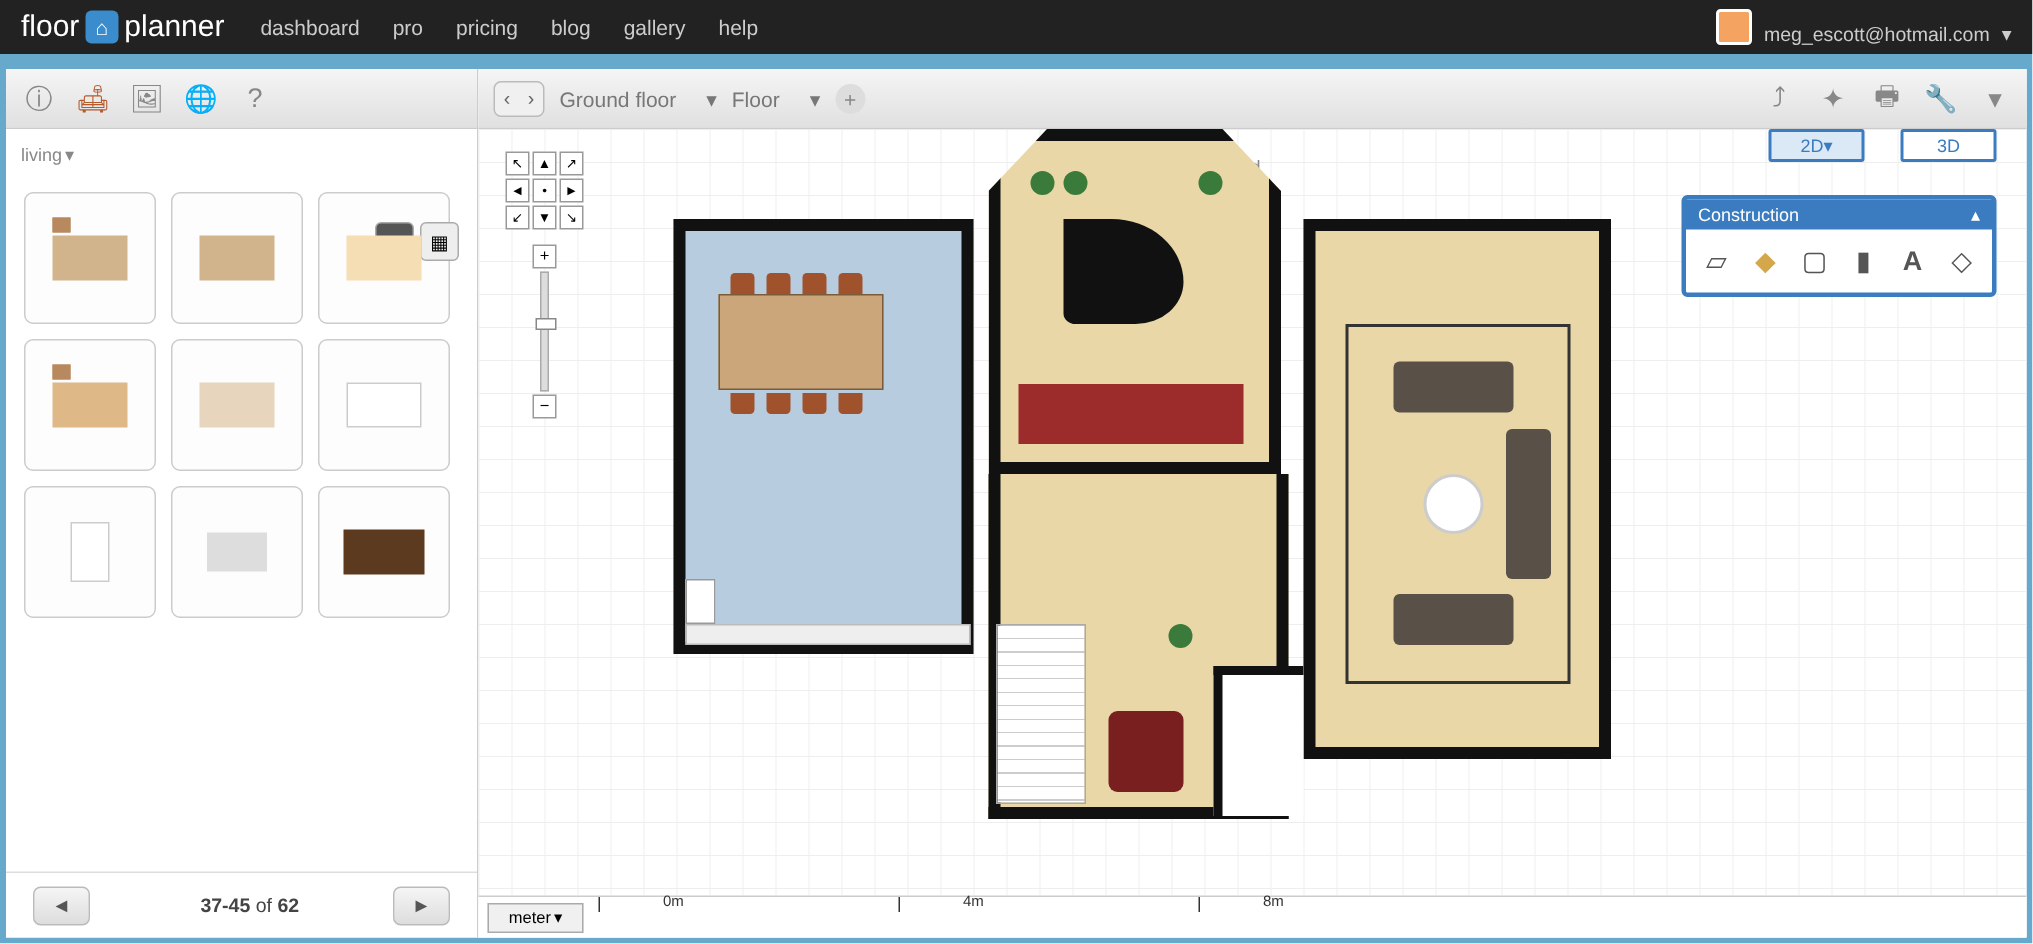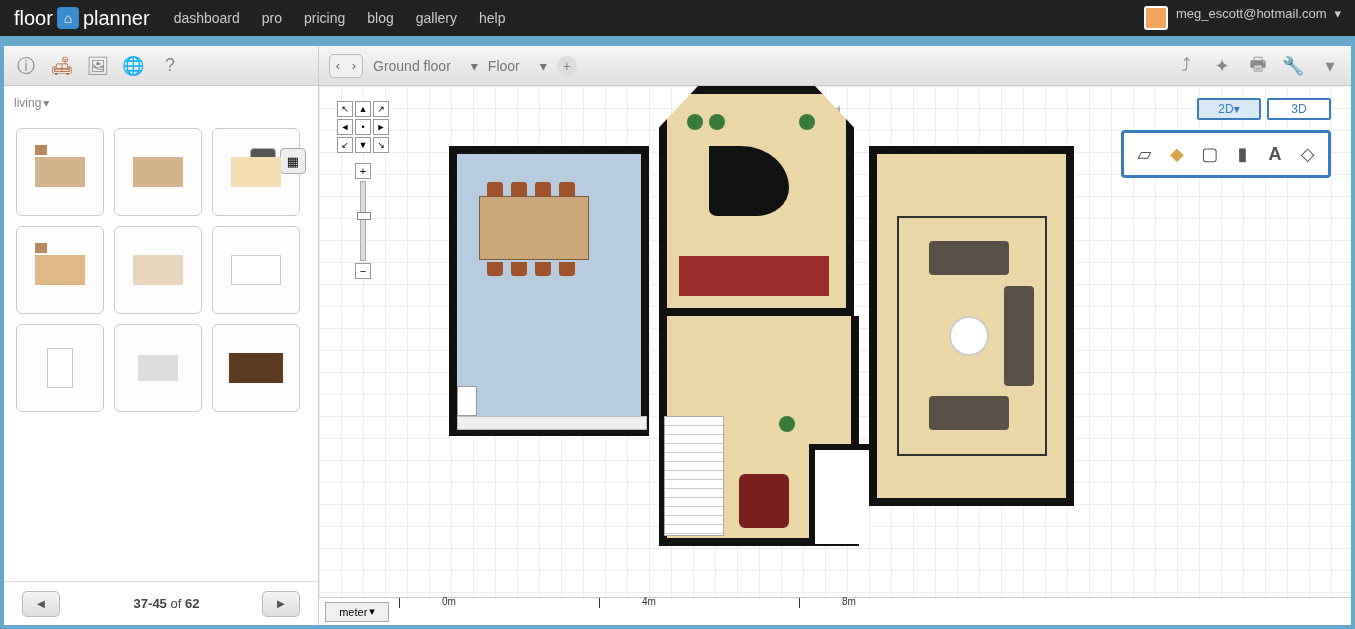--- a/index.html
+++ b/index.html
@@ -4,21 +4,21 @@
 <style>
 * { box-sizing: border-box; margin: 0; padding: 0; }
 body { font-family: Arial, Helvetica, sans-serif; font-size: 13px; background: #fff; width: 1355px; height: 629px; overflow: hidden; position: relative; }
 
 
 .topnav { background: #222; height: 36px; display: flex; align-items: center; padding: 0 14px; color: #ccc; }
 .logo { font-size: 20px; color: #fff; margin-right: 24px; display: flex; align-items: center; gap: 4px; }
 .logo-badge { background: #3a8ccc; width: 22px; height: 22px; border-radius: 4px; display: inline-flex; align-items: center; justify-content: center; color: #fff; font-weight: bold; font-size: 14px; }
 .nav-links { display: flex; gap: 22px; }
 .nav-links a { color: #ccc; text-decoration: none; font-size: 14px; }
-.user-area { margin-left: auto; display: flex; align-items: flex-start; gap: 8px; }
+.user-area { margin-left: auto; display: flex; align-items: flex-end; gap: 8px; }
 .avatar { width: 24px; height: 24px; background: #f4a460; border: 2px solid #fff; border-radius: 3px; }
 
 
 .app { display: flex; height: 593px; border: 4px solid #67a9cc; border-top: 10px solid #67a9cc; }
 
 
 .sidebar { width: 315px; background: #fff; display: flex; flex-direction: column; border-right: 1px solid #ccc; }
 .sidebar-toolbar { height: 40px; background: linear-gradient(#f5f5f5,#e0e0e0); border-bottom: 1px solid #ccc; display: flex; align-items: center; padding: 0 10px; gap: 12px; }
 .sidebar-toolbar .ticon { width: 24px; height: 24px; display: inline-flex; align-items: center; justify-content: center; font-size: 18px; color: #888; cursor: pointer; }
 .search-row { padding: 10px; display: flex; align-items: center; gap: 6px; }
@@ -52,21 +52,21 @@
 
 .pan-ctrl { position: absolute; top: 55px; left: 18px; }
 .pan-grid { display: grid; grid-template-columns: repeat(3, 16px); grid-template-rows: repeat(3, 16px); gap: 2px; margin-bottom: 10px; }
 .pan-cell { border: 1px solid #999; background: #fff; font-size: 9px; display: flex; align-items: center; justify-content: center; cursor: pointer; }
 .zoom-ctrl { display: flex; flex-direction: column; align-items: center; gap: 2px; }
 .zbtn { width: 16px; height: 16px; border: 1px solid #999; background: #fff; display: flex; align-items: center; justify-content: center; font-size: 11px; cursor: pointer; }
 .ztrack { width: 6px; height: 80px; background: #ddd; border: 1px solid #aaa; position: relative; }
 .zhandle { position: absolute; top: 30px; left: -4px; width: 14px; height: 8px; background: #fff; border: 1px solid #888; }
 
 
-.viewmode { position: absolute; top: 52px; right: 20px; display: flex; gap: 6px; }
+.viewmode { position: absolute; top: 40px; right: 20px; display: flex; gap: 24px; }
 .vmbtn { width: 64px; height: 22px; border: 2px solid #3a7cbf; background: #fff; color: #3a7cbf; font-size: 12px; display: flex; align-items: center; justify-content: center; border-radius: 2px; cursor: pointer; }
 .vmbtn.active { background: #dbe9f7; }
 
 
 .construction { position: absolute; top: 84px; right: 20px; width: 210px; border: 3px solid #3a7cbf; border-radius: 4px; background: #fff; }
 .construction-hd { background: #3a7cbf; color: #fff; font-size: 12px; padding: 3px 8px; display: flex; justify-content: space-between; align-items: center; }
 .construction-body { display: flex; gap: 8px; padding: 8px; }
 .cicon { width: 26px; height: 26px; display: flex; align-items: center; justify-content: center; font-size: 18px; color: #555; cursor: pointer; }
 
 
@@ -236,20 +236,24 @@
         <div class="zbtn">−</div>
       </div>
     </div>
 
     <div class="viewmode">
       <div class="vmbtn active"><span>2D</span> ▾</div>
       <div class="vmbtn">3D</div>
     </div>
 
     <div class="construction">
+      <div class="construction-hd">
+        <span>Construction</span>
+        <span>▴</span>
+      </div>
       <div class="construction-body">
         <span class="cicon">▱</span>
         <span class="cicon" style="color:#d4a84a">◆</span>
         <span class="cicon">▢</span>
         <span class="cicon">▮</span>
         <span class="cicon">
             <b>A</b>
           </span>
         <span class="cicon">◇</span>
       </div>

